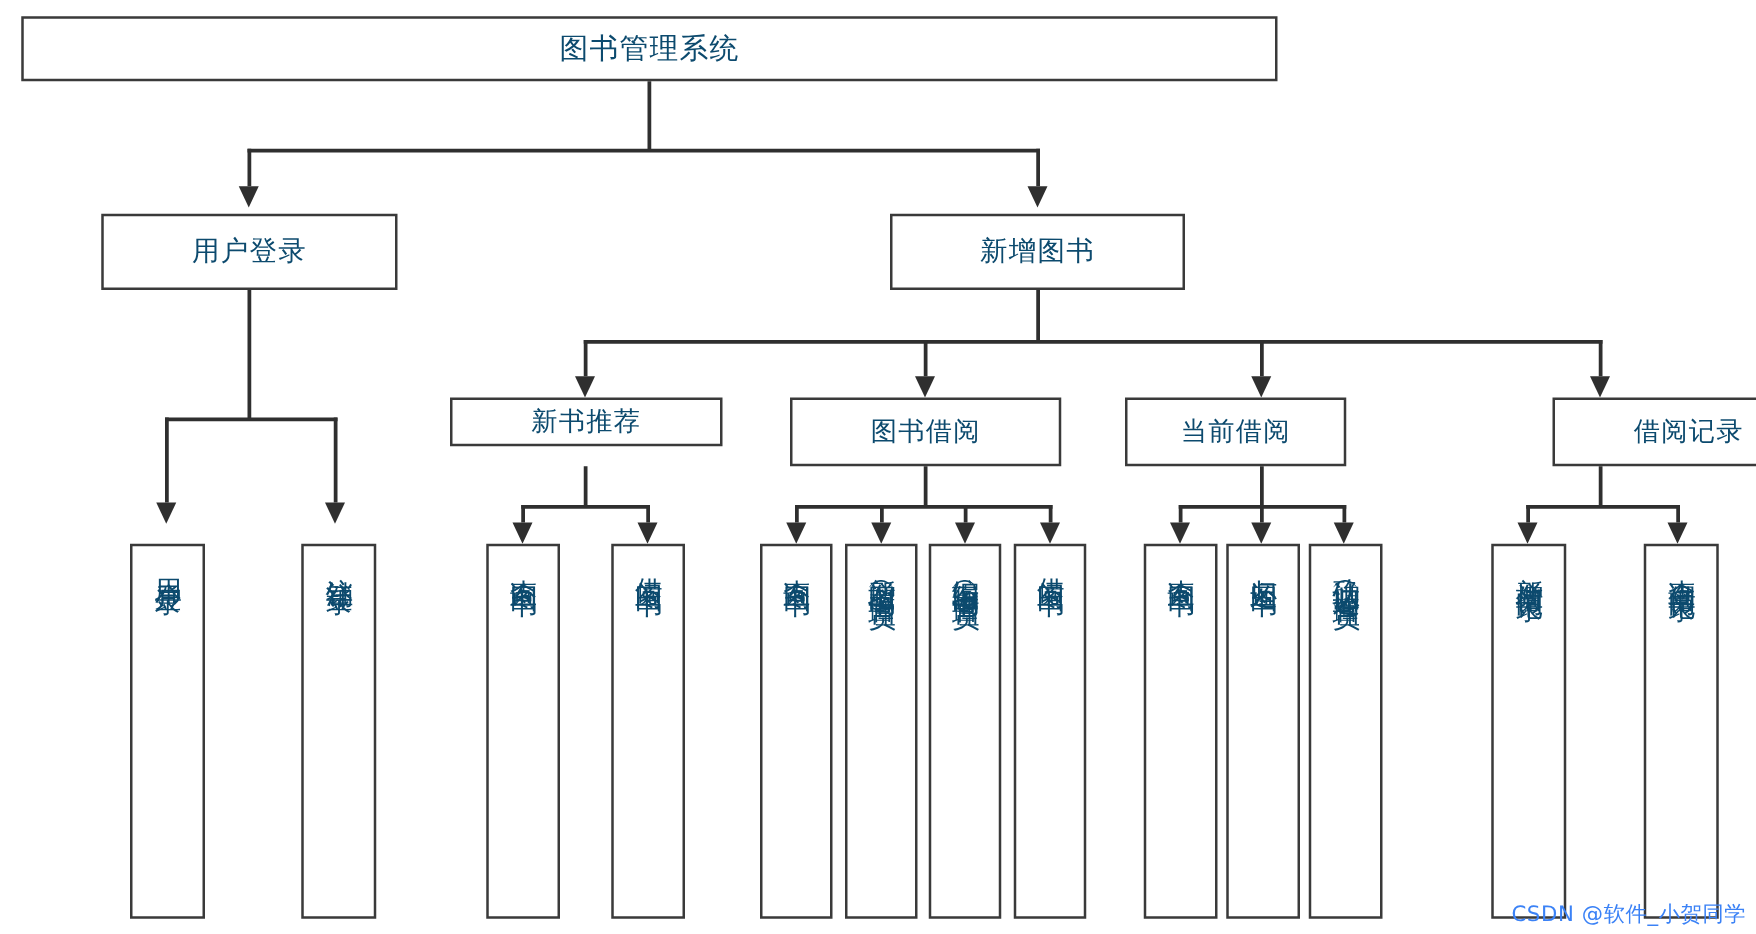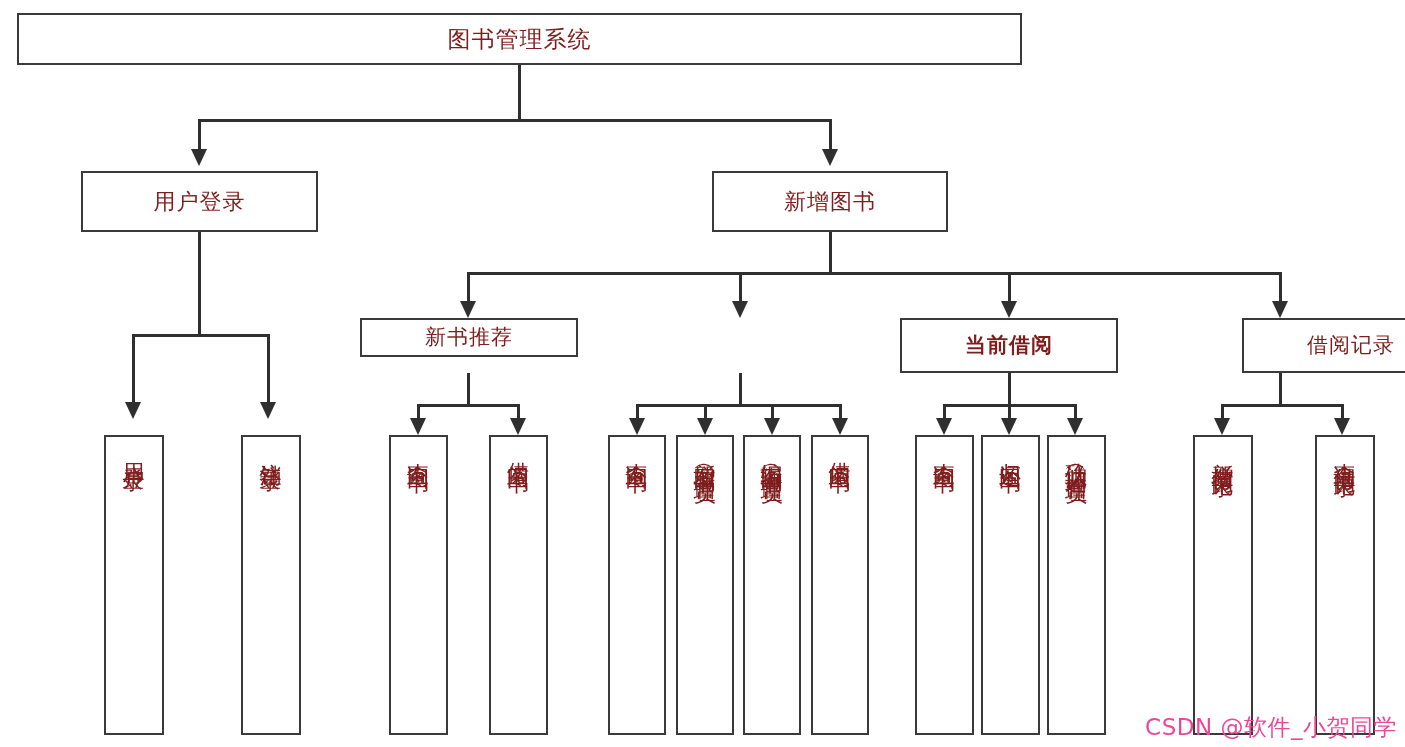--- a/index.html
+++ b/index.html
@@ -21,21 +21,21 @@
     display:flex;
     align-items:center;
     justify-content:center;
     color:#2b2b2b;
   }
   .node .txt{
     font-size:21px;
     line-height:1.15;
     letter-spacing:1px;
     white-space:nowrap;
-    color:#7f1d1d;
+    color:#0c4a6e;
   }
 
   
   .node.root .txt{font-size:23px;}
   .node.branch .txt{font-size:22px;}
   .node.group .txt{font-size:21px;}
 
   
   .node.leaf{
     align-items:flex-start;
@@ -62,22 +62,22 @@
     width:0;height:0;
     border-left:8px solid transparent;
     border-right:8px solid transparent;
     border-top:17px solid #2f2f2f;
   }
 
   
   #watermark{
     position:absolute;
     right:8px;bottom:4px;
-    font-size:23px;
-    color:#ec4899;
+    font-size:17px;
+    color:#3b82f6;
     letter-spacing:.5px;
     white-space:nowrap;
     font-family:"DejaVu Sans","Liberation Sans",sans-serif;
   }
 </style>
 </head>
 <body>
 
 <div id="canvas">
 
@@ -128,21 +128,24 @@
 
   <div class="ln v" style="left:1008px;top:272px;width:3px;height:29px;"></div>
   <div class="arw" style="left:1001px;top:301px;"></div>
 
   <div class="ln v" style="left:1279px;top:272px;width:3px;height:29px;"></div>
   <div class="arw" style="left:1272px;top:301px;"></div>
 
   <div class="node group" style="left:360px;top:318px;width:218px;height:39px;">
     <span class="txt">新书推荐</span>
   </div>
-  <div class="node group" style="left:900px;top:318px;width:218px;height:55px;font-weight:bold;">
+  <div class="node group" style="left:632px;top:318px;width:217px;height:55px;">
+    <span class="txt">图书借阅</span>
+  </div>
+  <div class="node group" style="left:900px;top:318px;width:177px;height:55px;">
     <span class="txt">当前借阅</span>
   </div>
   <div class="node group" style="left:1242px;top:318px;width:218px;height:55px;">
     <span class="txt">借阅记录</span>
   </div>
 
   <div class="ln v" style="left:467px;top:373px;width:3px;height:33px;"></div>
   <div class="ln h" style="left:417px;top:404px;width:103px;height:3px;"></div>
   <div class="ln v" style="left:417px;top:404px;width:3px;height:14px;"></div>
   <div class="arw" style="left:410px;top:418px;"></div>

